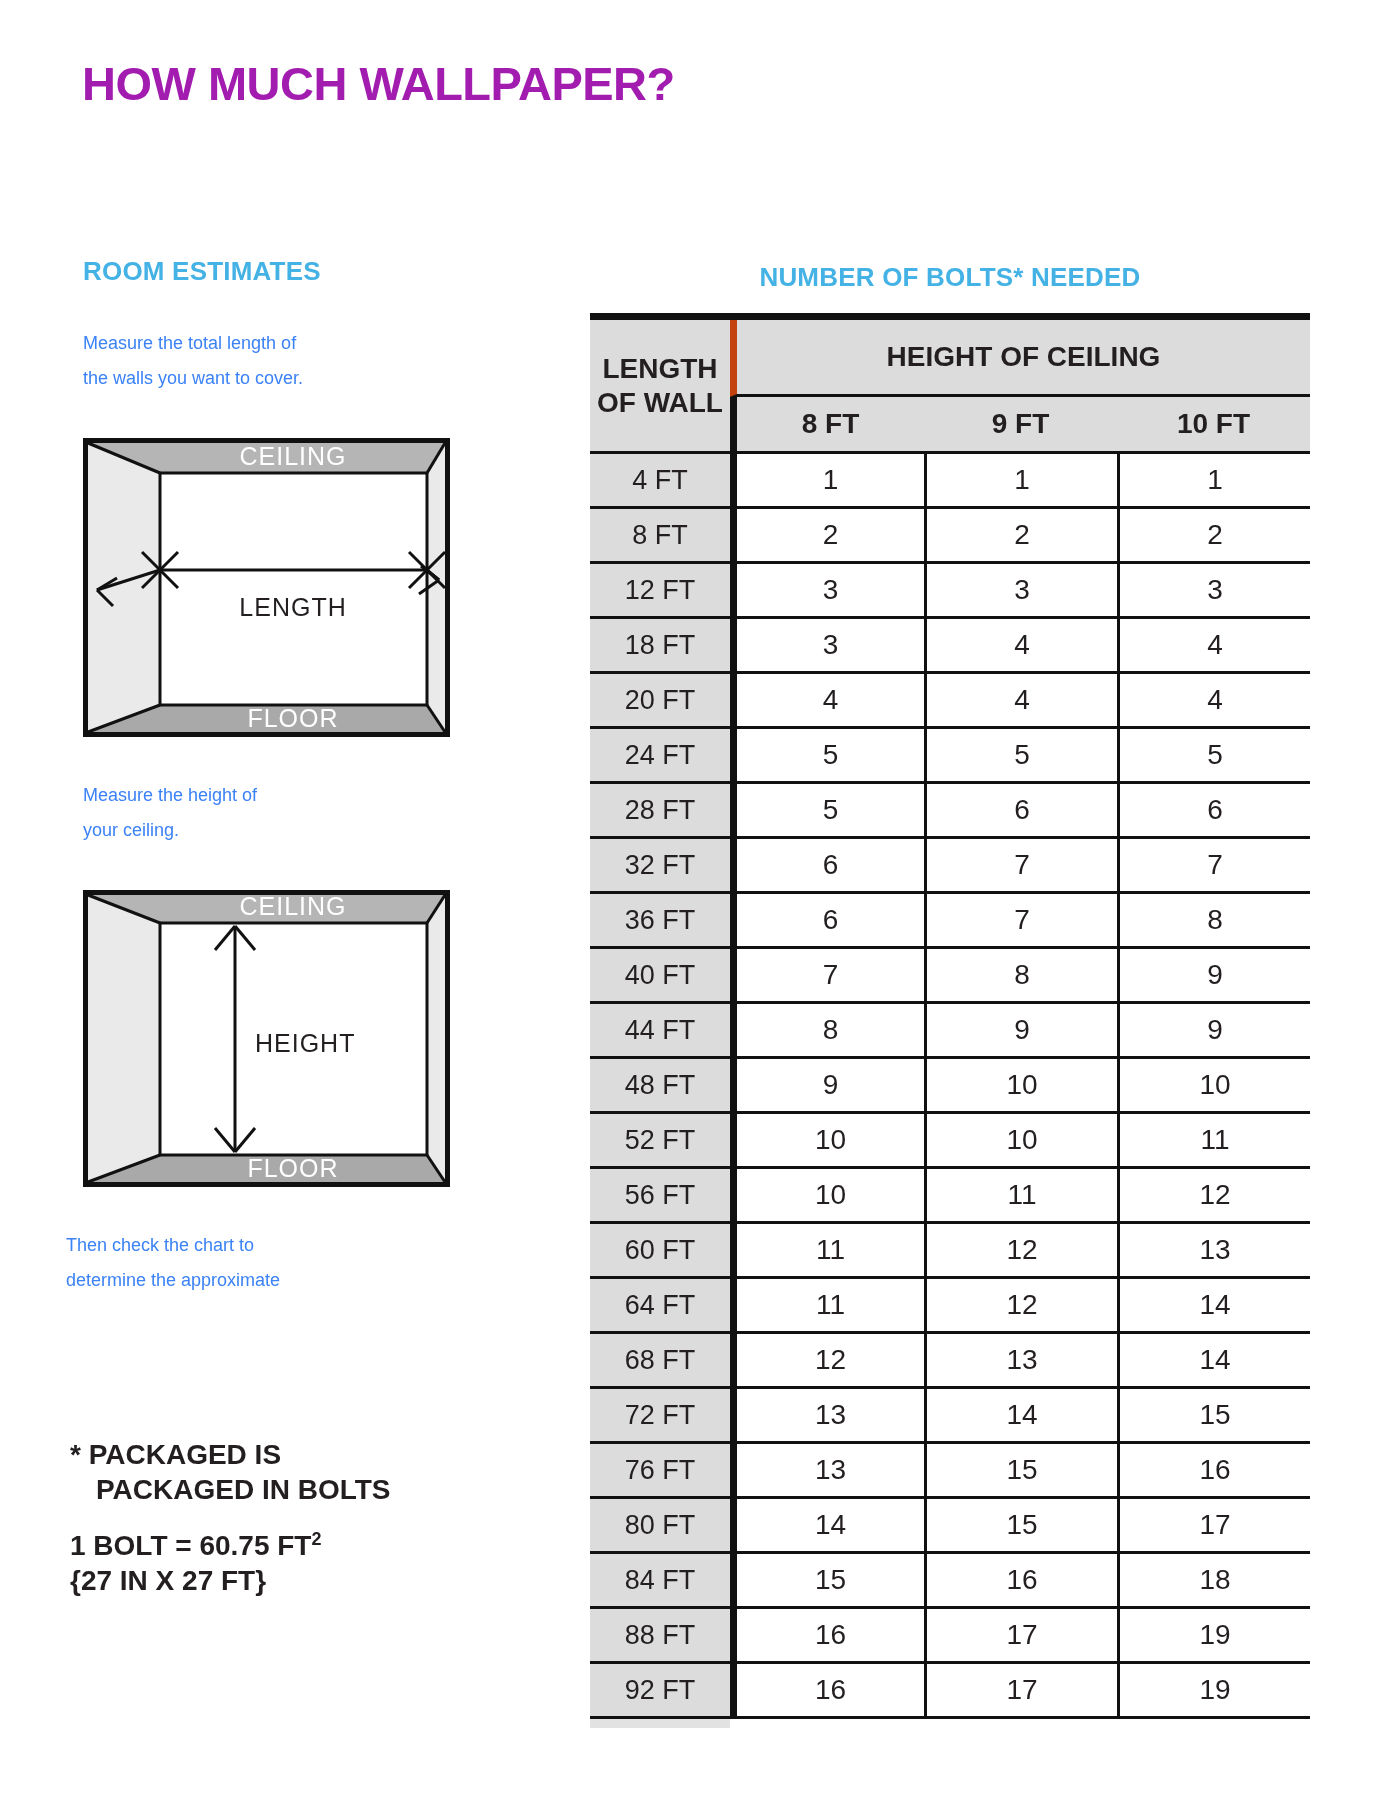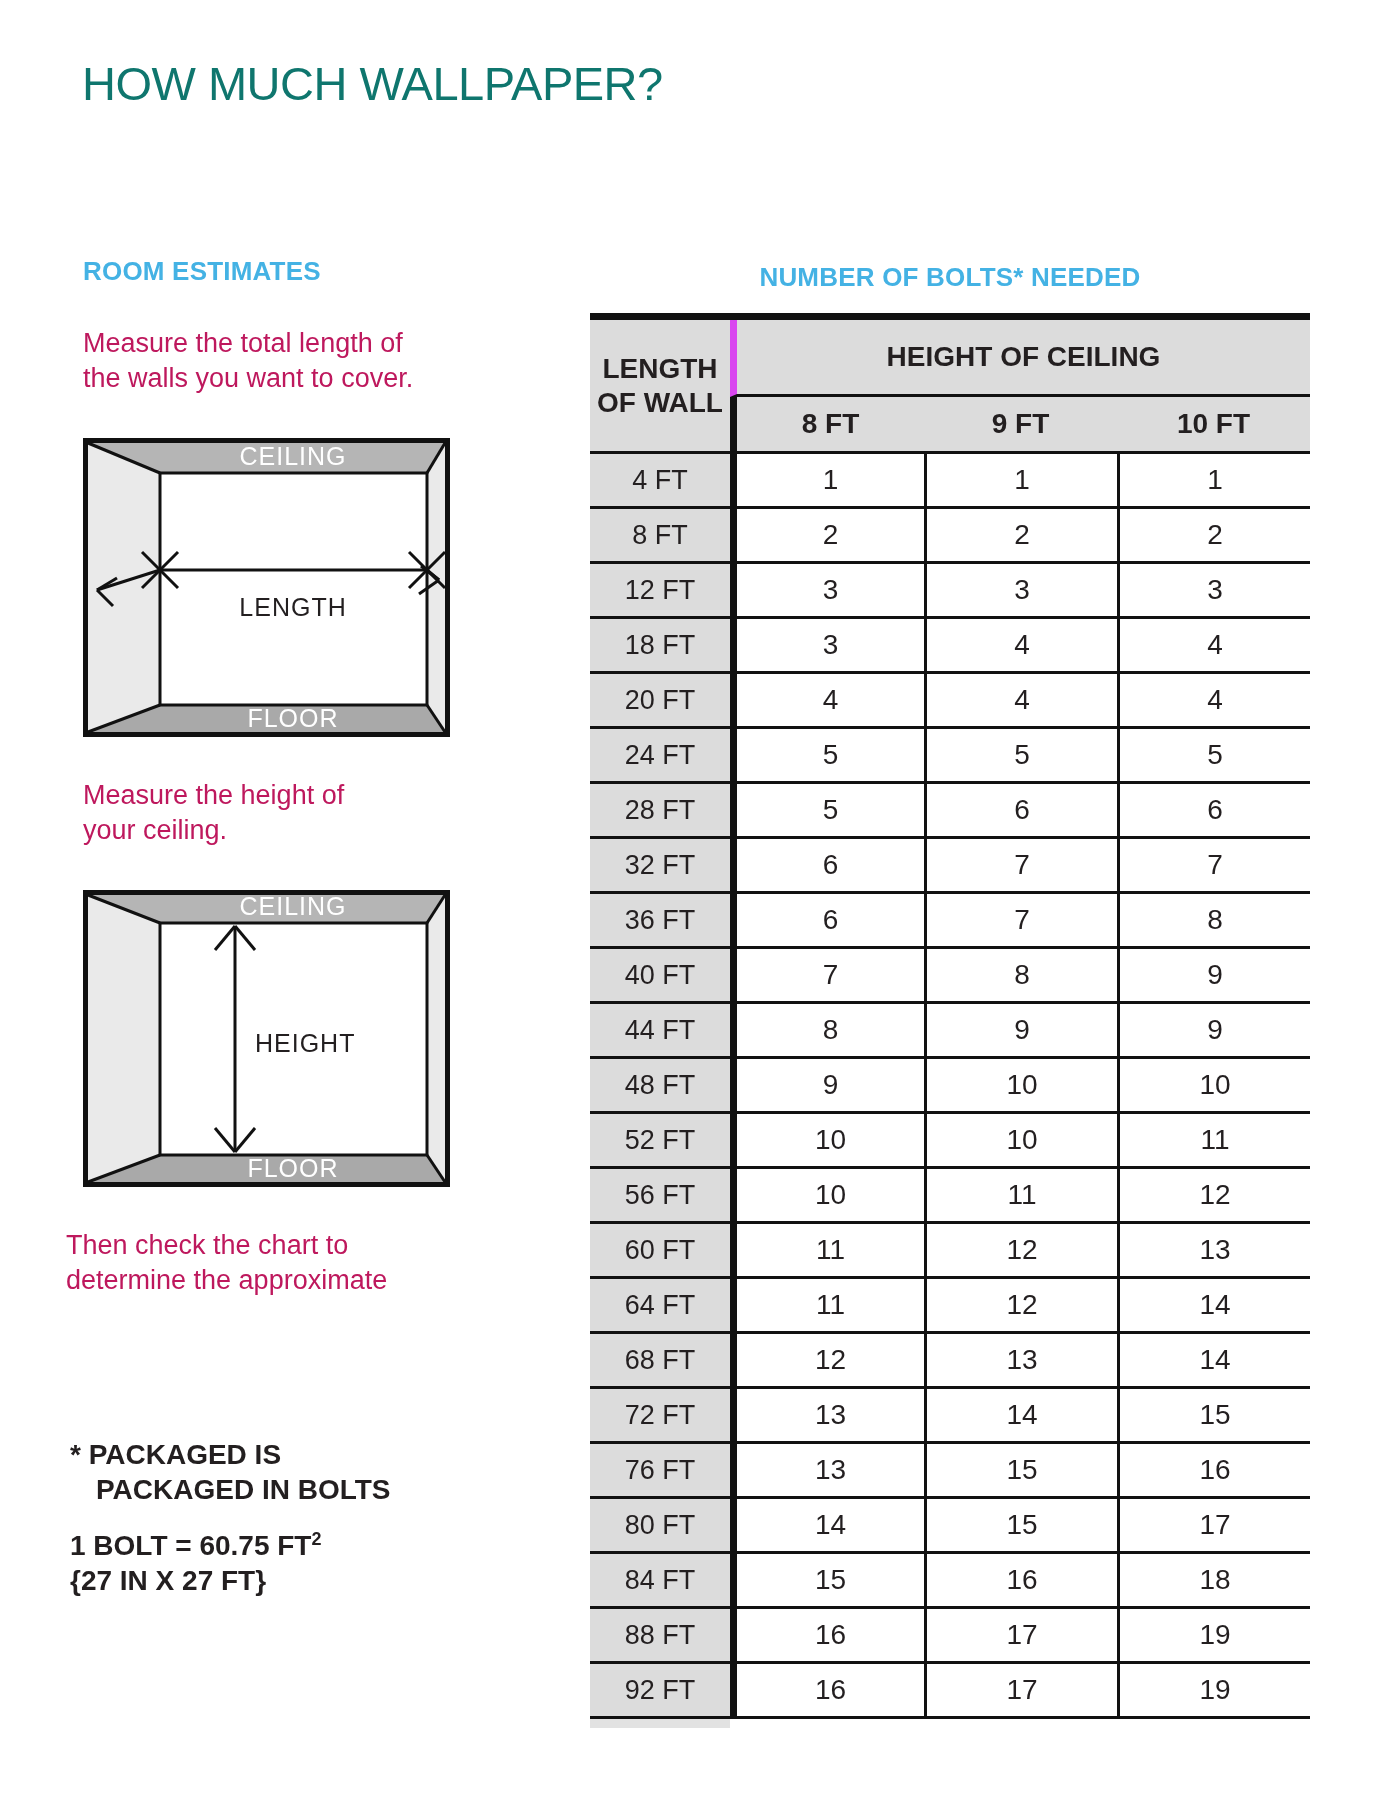--- a/index.html
+++ b/index.html
@@ -2,26 +2,26 @@
 <html><head>
 <meta charset="utf-8">
 <style>
   html,body{margin:0;padding:0;background:#fff;}
   .page{
     position:relative;width:1391px;height:1800px;background:#ffffff;
     font-family:"Liberation Sans", sans-serif;color:#231f20;overflow:hidden;
   }
   .abs{position:absolute;}
   .page-title{
-    left:82px;top:56px;font-size:47px;font-weight:normal;color:#0f766e;letter-spacing:-0.5px;
+    left:82px;top:56px;font-size:47px;font-weight:bold;color:#a21caf;letter-spacing:-0.5px;
   }
   .blue-heading{
     font-size:26px;font-weight:bold;color:#44b2e4;letter-spacing:0.2px;
   }
-  .body-text{font-size:27px;line-height:35px;color:#be185d;}
+  .body-text{font-size:18px;line-height:35px;color:#3b82f6;}
   .left-heading{left:83px;top:256px;}
   .para1{left:83px;top:326px;}
   .para2{left:83px;top:778px;}
   .para3{left:66px;top:1228px;}
   .footnote{left:70px;top:1437px;font-size:28px;line-height:35px;font-weight:bold;}
   .footnote .indent{margin-left:26px;}
   .bolt-info{left:70px;top:1528px;font-size:28px;line-height:35px;font-weight:bold;}
   .bolt-info sup{font-size:18px;vertical-align:super;line-height:0;}
 
   .diagram1{left:83px;top:438px;}
@@ -44,21 +44,21 @@
   .cell{
     box-sizing:border-box;display:flex;align-items:center;justify-content:center;
     text-align:center;
   }
   .cell.corner{
     grid-column:1;grid-row:1/3;background:#dcdcdc;border-bottom:3px solid #111;
     flex-direction:column;font-weight:bold;font-size:28px;line-height:34px;
   }
   .cell.grouphead{
     grid-column:2/5;grid-row:1;background:#dcdcdc;
-    border-left:7px solid #d946ef;border-bottom:3px solid #111;
+    border-left:7px solid #c2410c;border-bottom:3px solid #111;
     font-weight:bold;font-size:28px;
   }
   .cell.subhead{
     grid-row:2;background:#dcdcdc;border-bottom:3px solid #111;
     font-weight:bold;font-size:28px;
   }
   .cell.subhead.firstcol{border-left:7px solid #111;}
   .cell.rowhead{
     background:#dcdcdc;border-bottom:3px solid #111;font-weight:normal;font-size:27px;
   }

